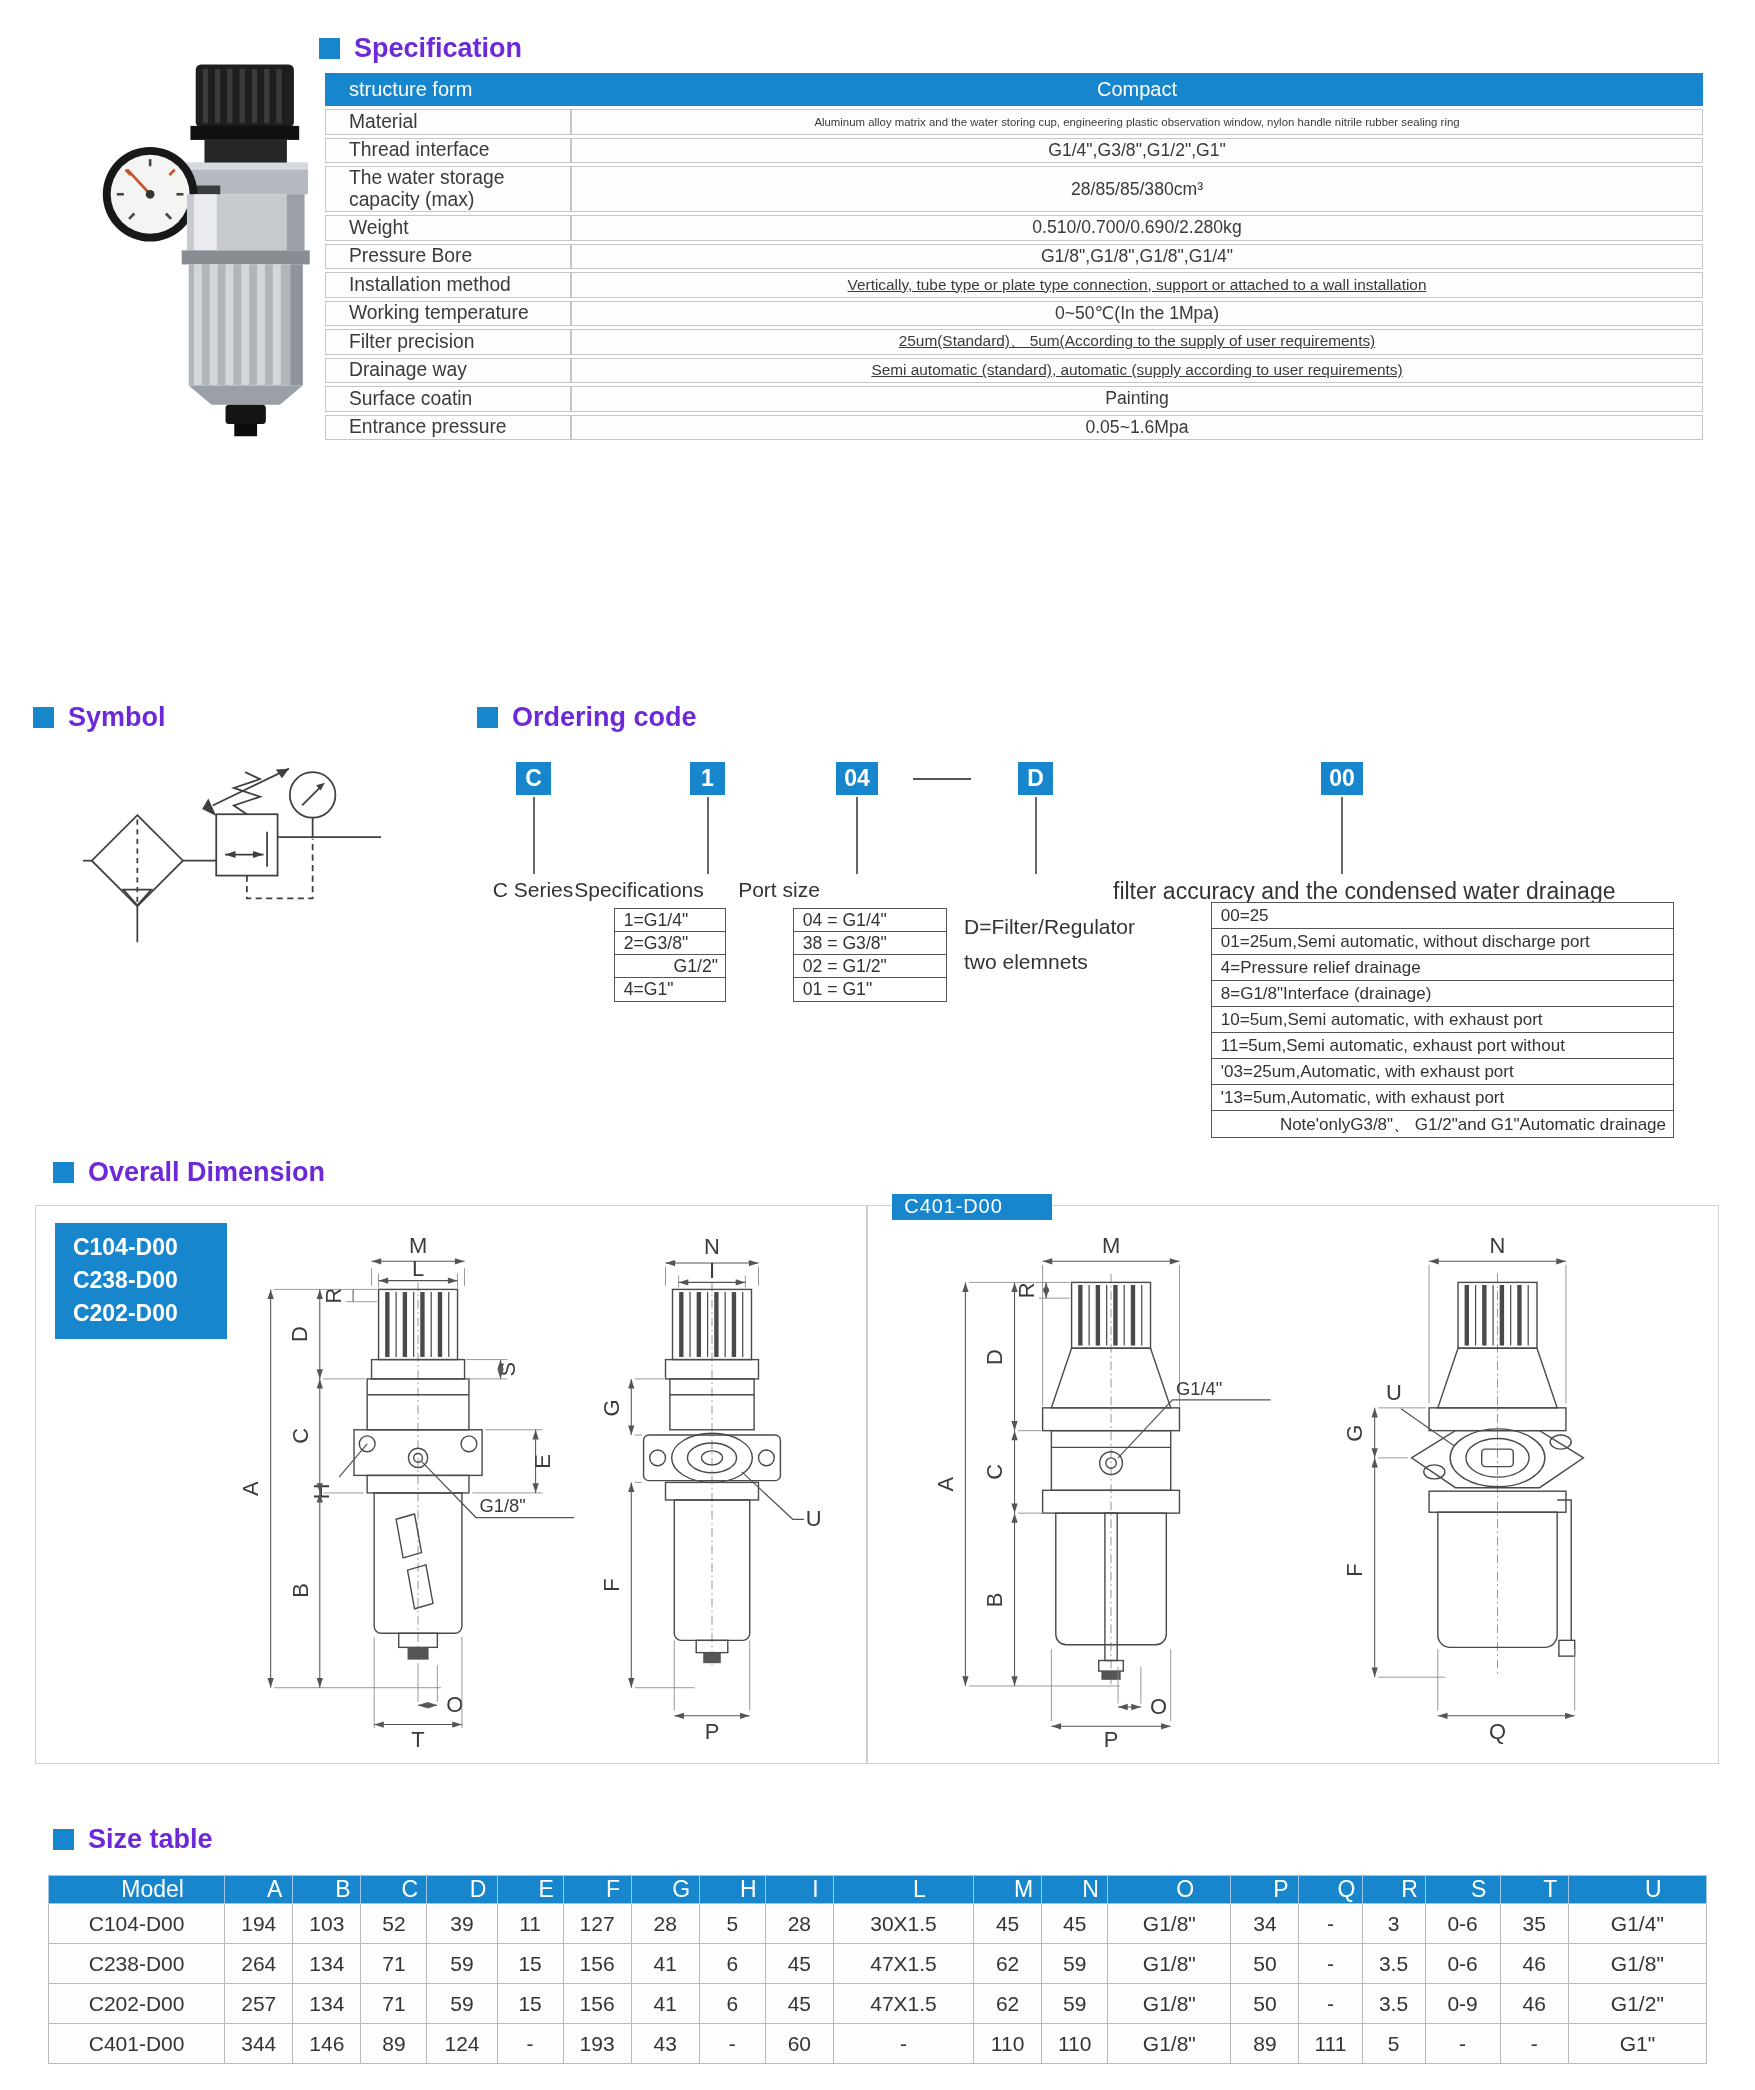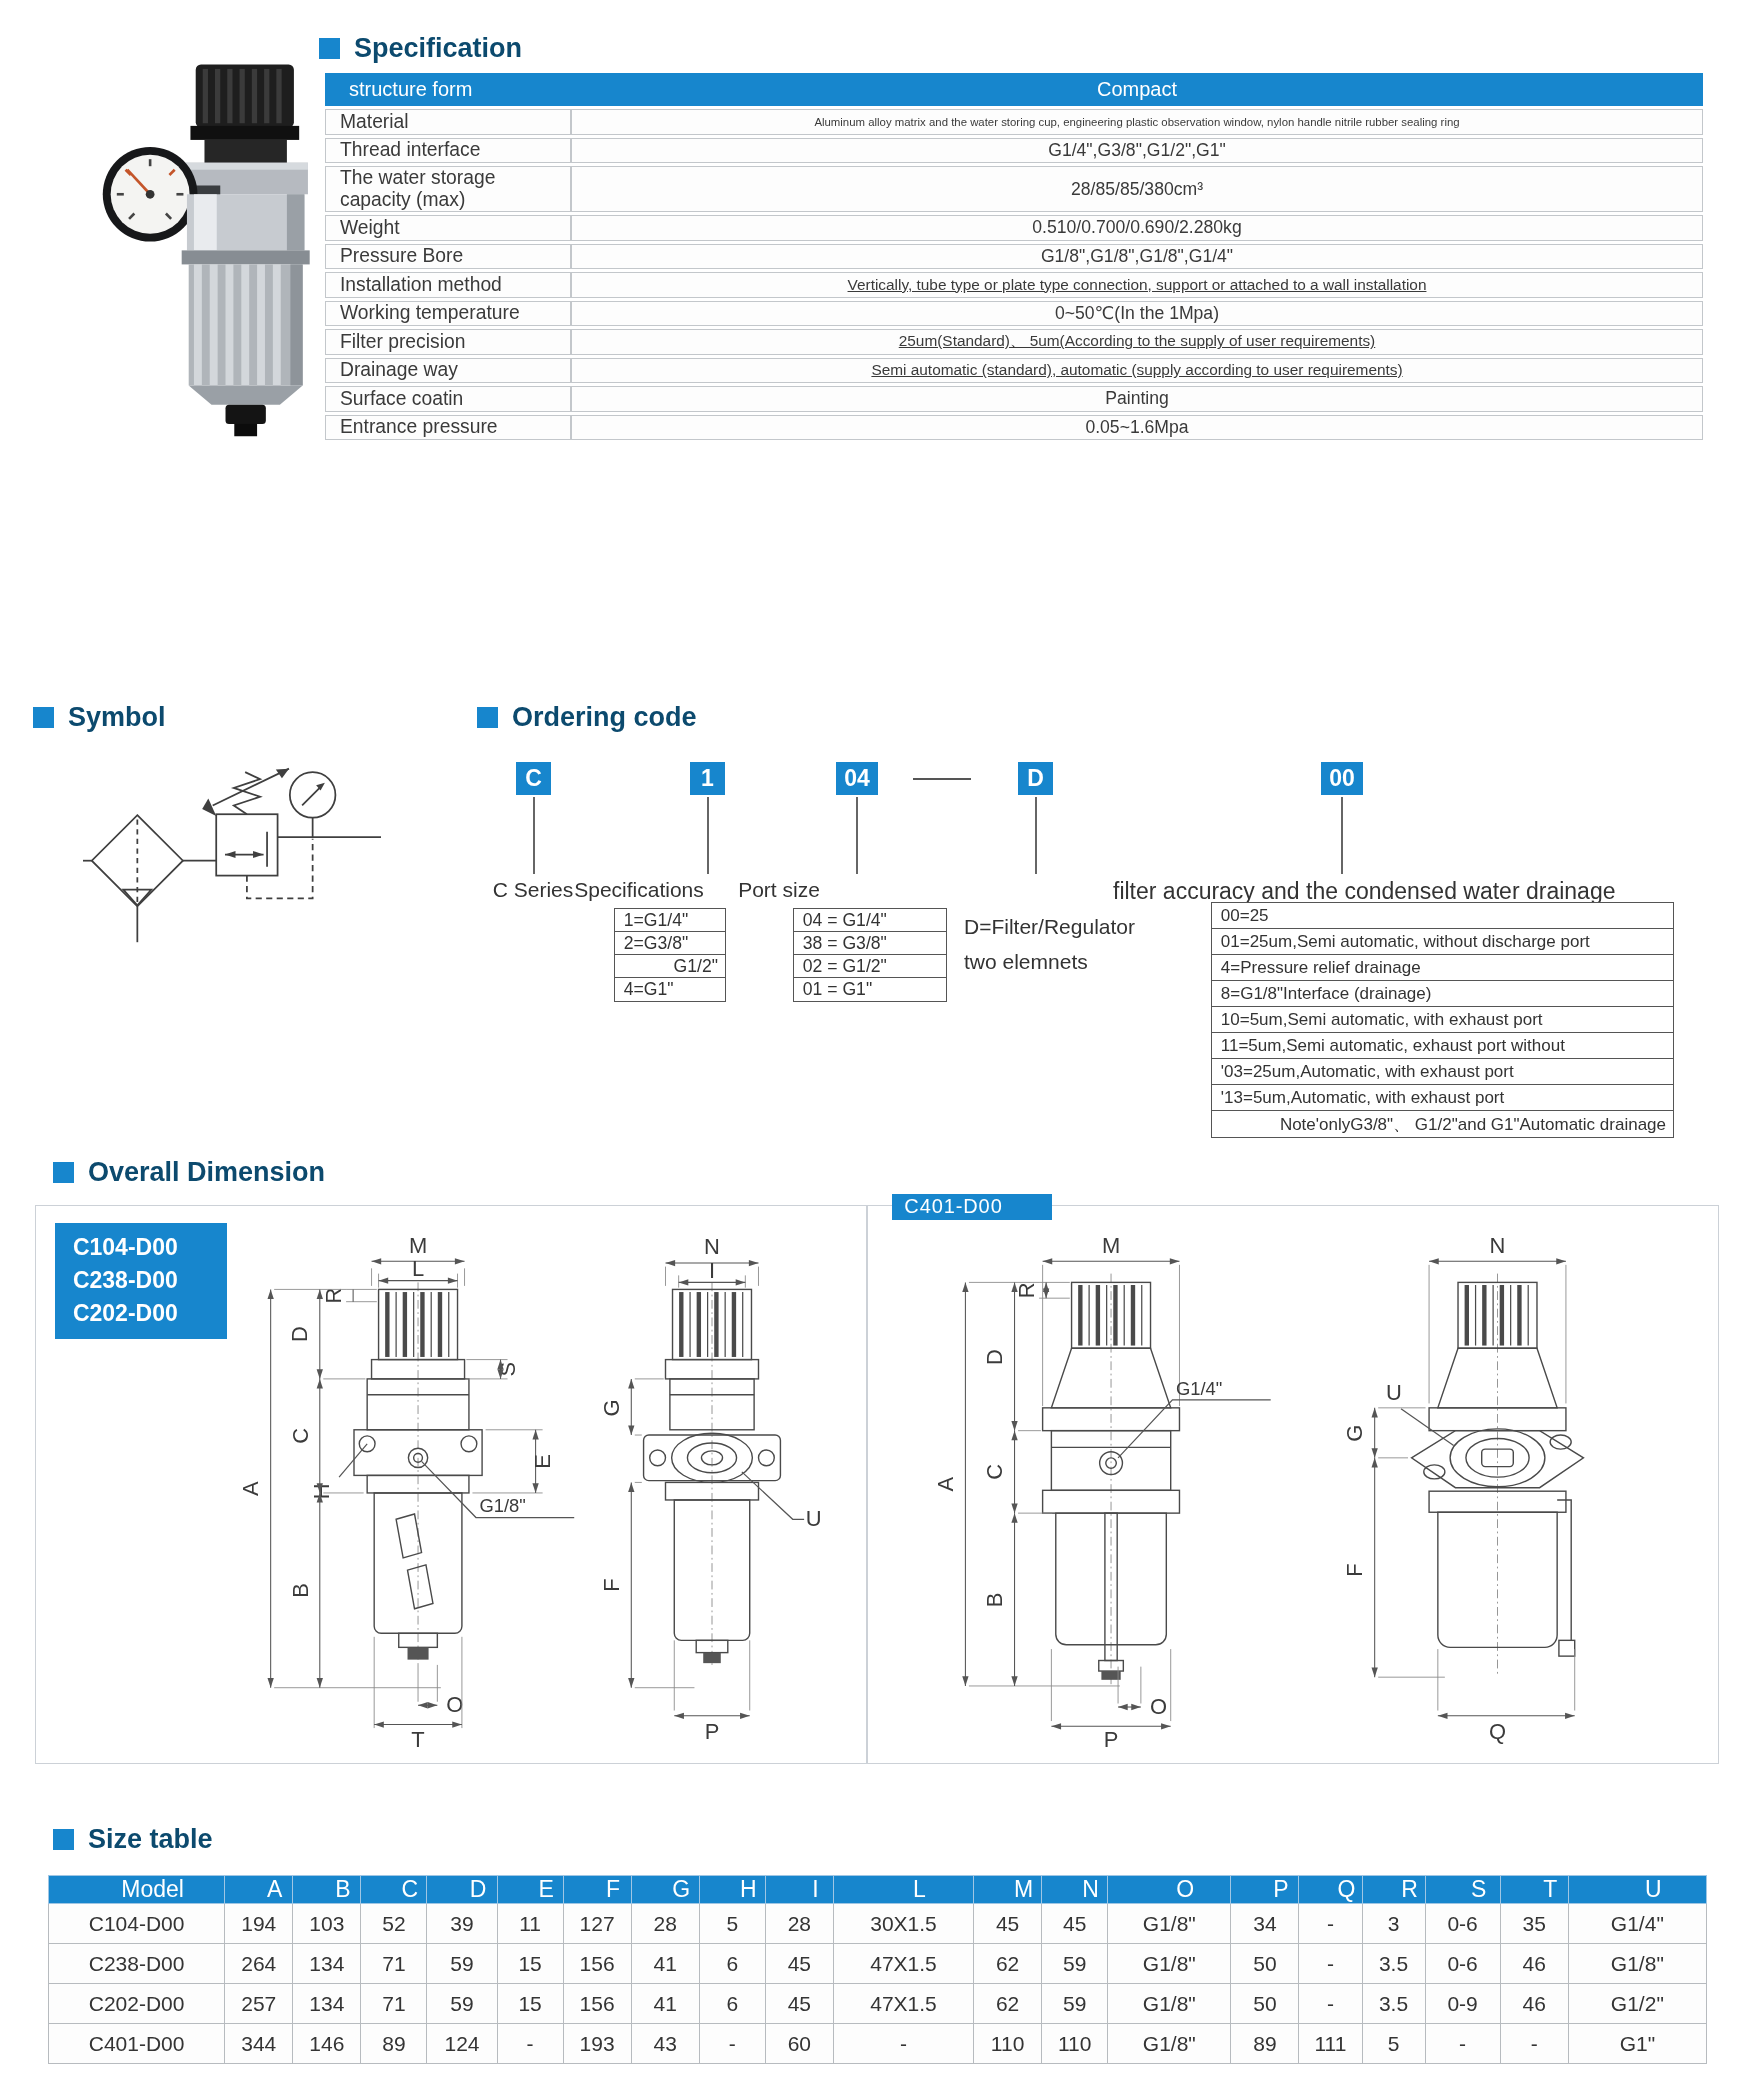--- a/index.html
+++ b/index.html
@@ -1,31 +1,31 @@
 <!DOCTYPE html>
 <html style="--accent: #1786cd;font-size:14px"><head>
 <meta charset="utf-8">
 <style>
   * { margin:0; padding:0; box-sizing:border-box; }
   body { width:1756px; height:2090px; background:#fff; position:relative;
          font-family:"Liberation Sans","DejaVu Sans",sans-serif; color:#3c3c3c; }
   #page { position:absolute; inset:0; }
 
   .sec-title { position:absolute; display:flex; align-items:center; gap:14px;
-               font-weight:bold; font-size:27px; color:#0c4a6e; }
+               font-weight:bold; font-size:27px; color:#6d28d9; }
   .bullet { width:21px; height:21px; background:var(--accent,#1786cd); flex:0 0 auto; }
 
   
   .spec-wrap { position:absolute; left:325px; top:70px; width:1378px; }
   table.spec { width:100%; border-collapse:separate; border-spacing:0 3.5px; table-layout:fixed; }
   table.spec th, table.spec td { border:0.9px solid #c3c7cb; }
   table.spec th { background:var(--accent,#1786cd); color:#fff; font-weight:normal;
                   height:33px; font-size:20px; border-color:var(--accent,#1786cd); }
   th.spec-h-label { width:246px; text-align:left; padding-left:23px; }
-  td.spec-label { width:246px; text-align:left; padding-left:14px; font-size:19.3px;
+  td.spec-label { width:246px; text-align:left; padding-left:23px; font-size:19.3px;
                   height:25.5px; background:#fdfdfd; color:#3a3a3a; }
   td.spec-value { text-align:center; font-size:17.6px; background:#fdfdfd; color:#3a3a3a; }
   td.spec-value.small { font-size:15.4px;text-decoration:underline; }
   td.spec-value.tiny { font-size:11.4px; }
 
   
   .code-box { position:absolute; height:33px; background:var(--accent,#1786cd); color:#fff;
               font-weight:bold; font-size:23px; display:flex; align-items:center; justify-content:center; }
   .code-connector { position:absolute; width:1.8px; height:77px; background:#666; top:797px; }
   .code-dash { position:absolute; left:913px; top:778px; width:58px; border-top:2.6px solid #555; }

